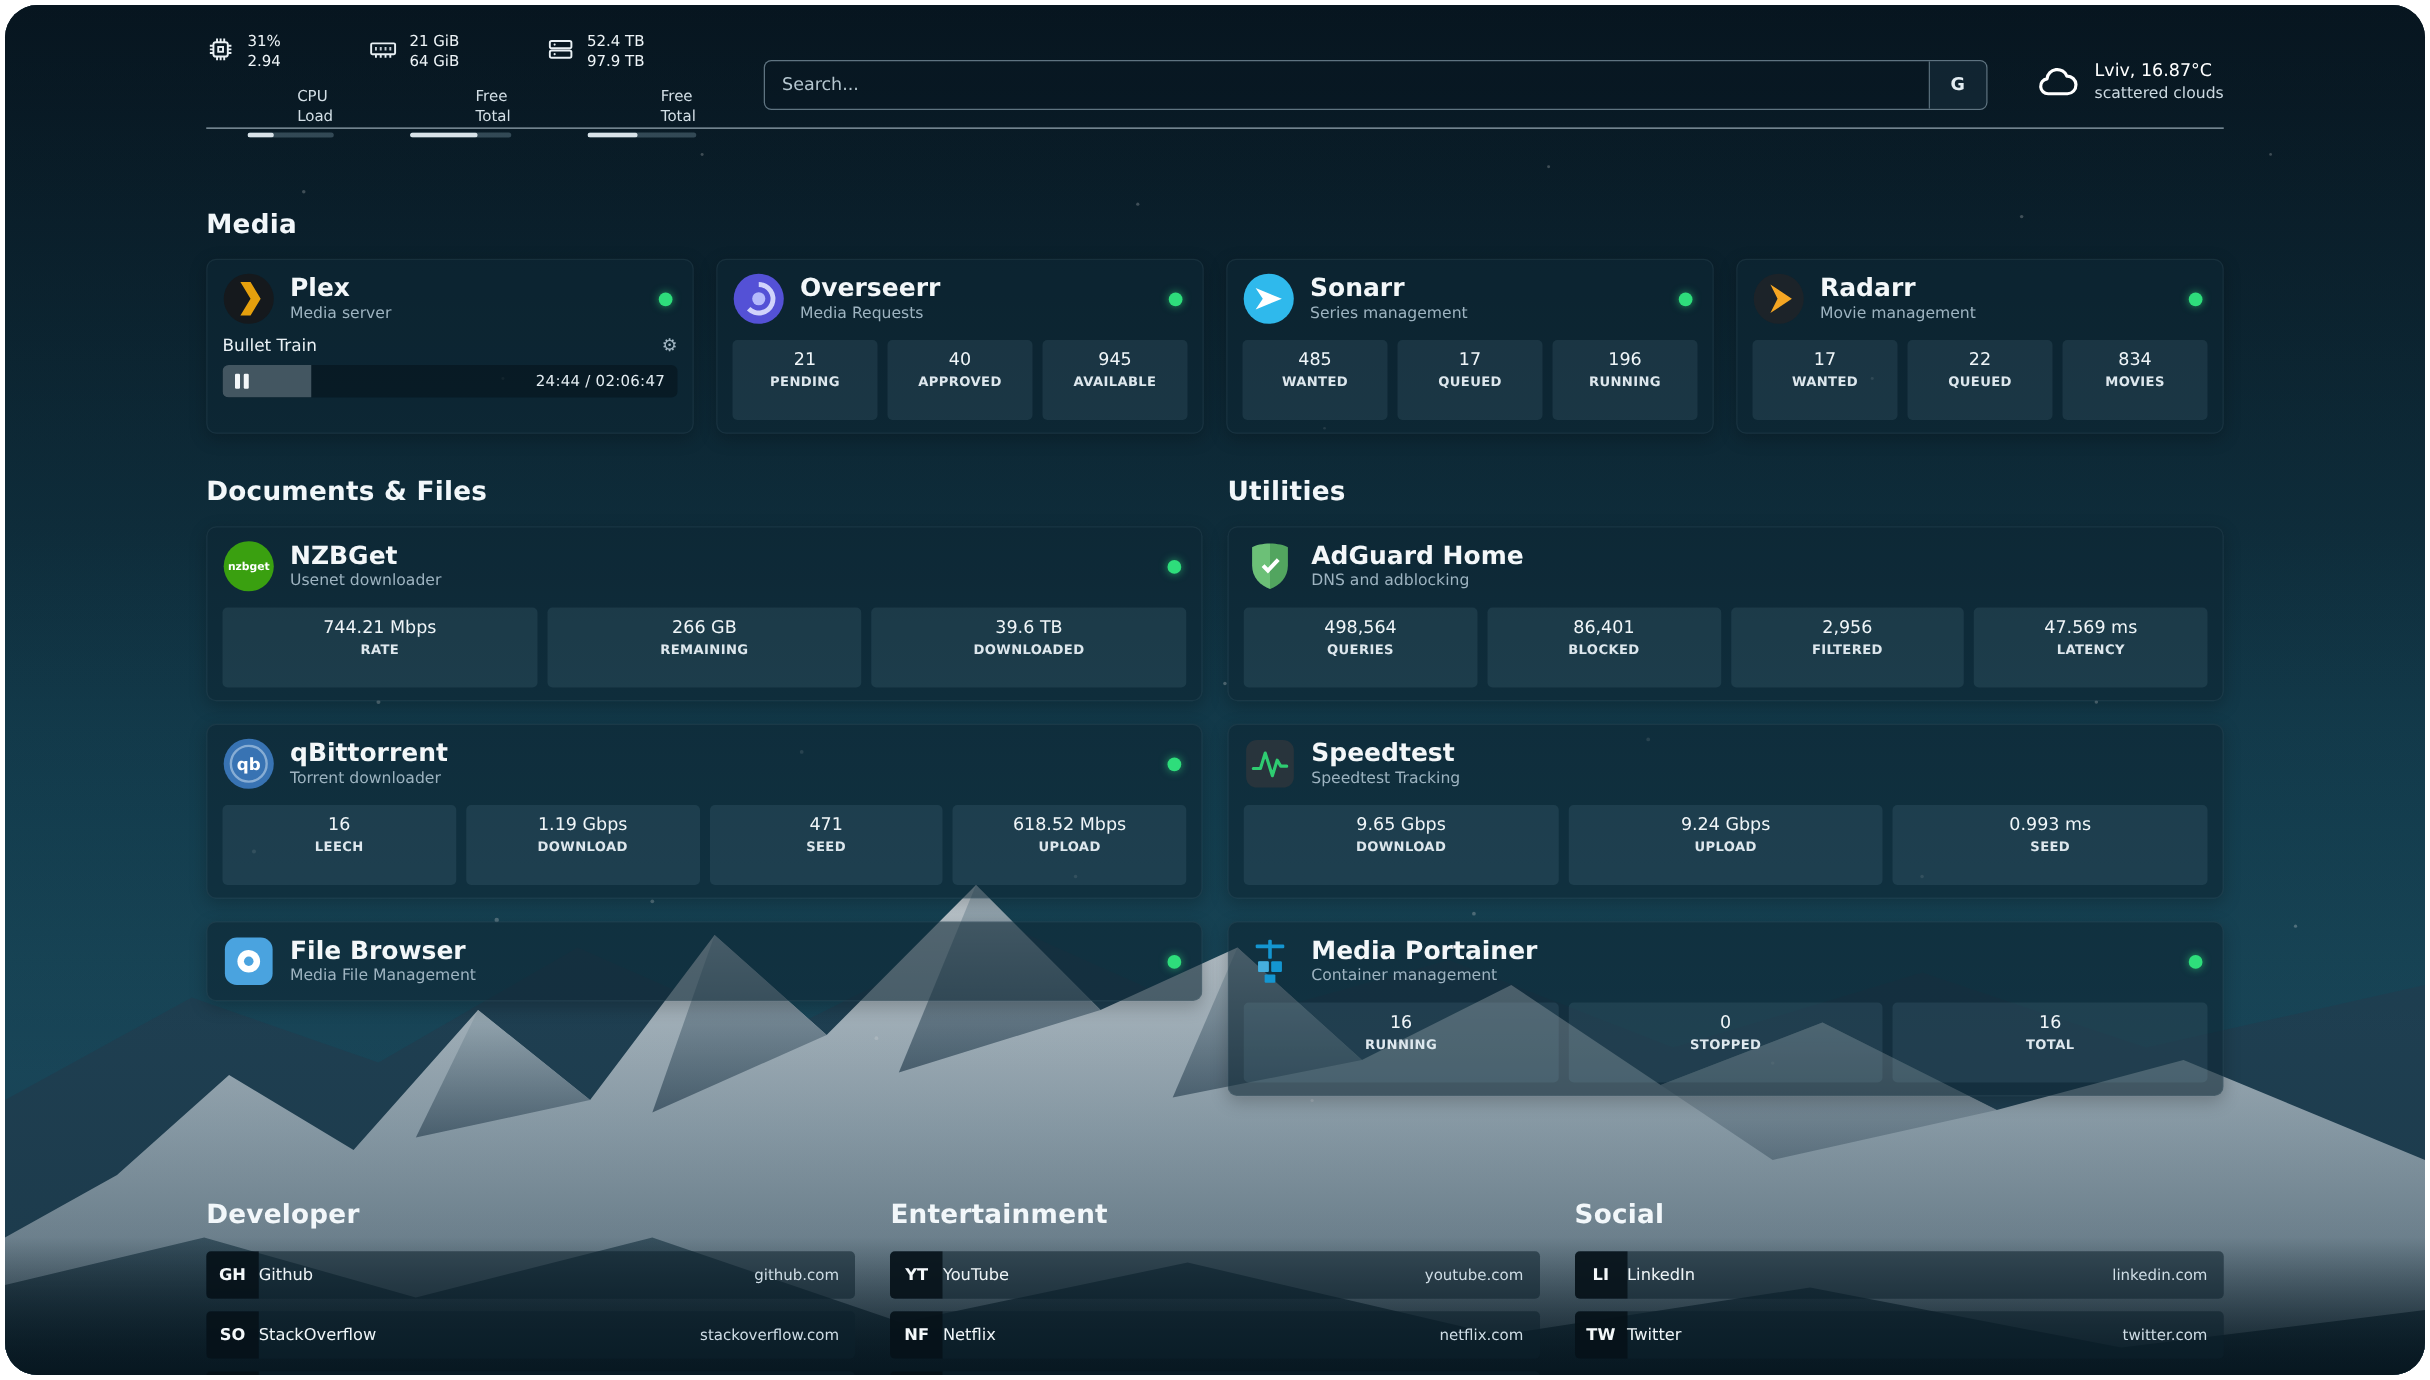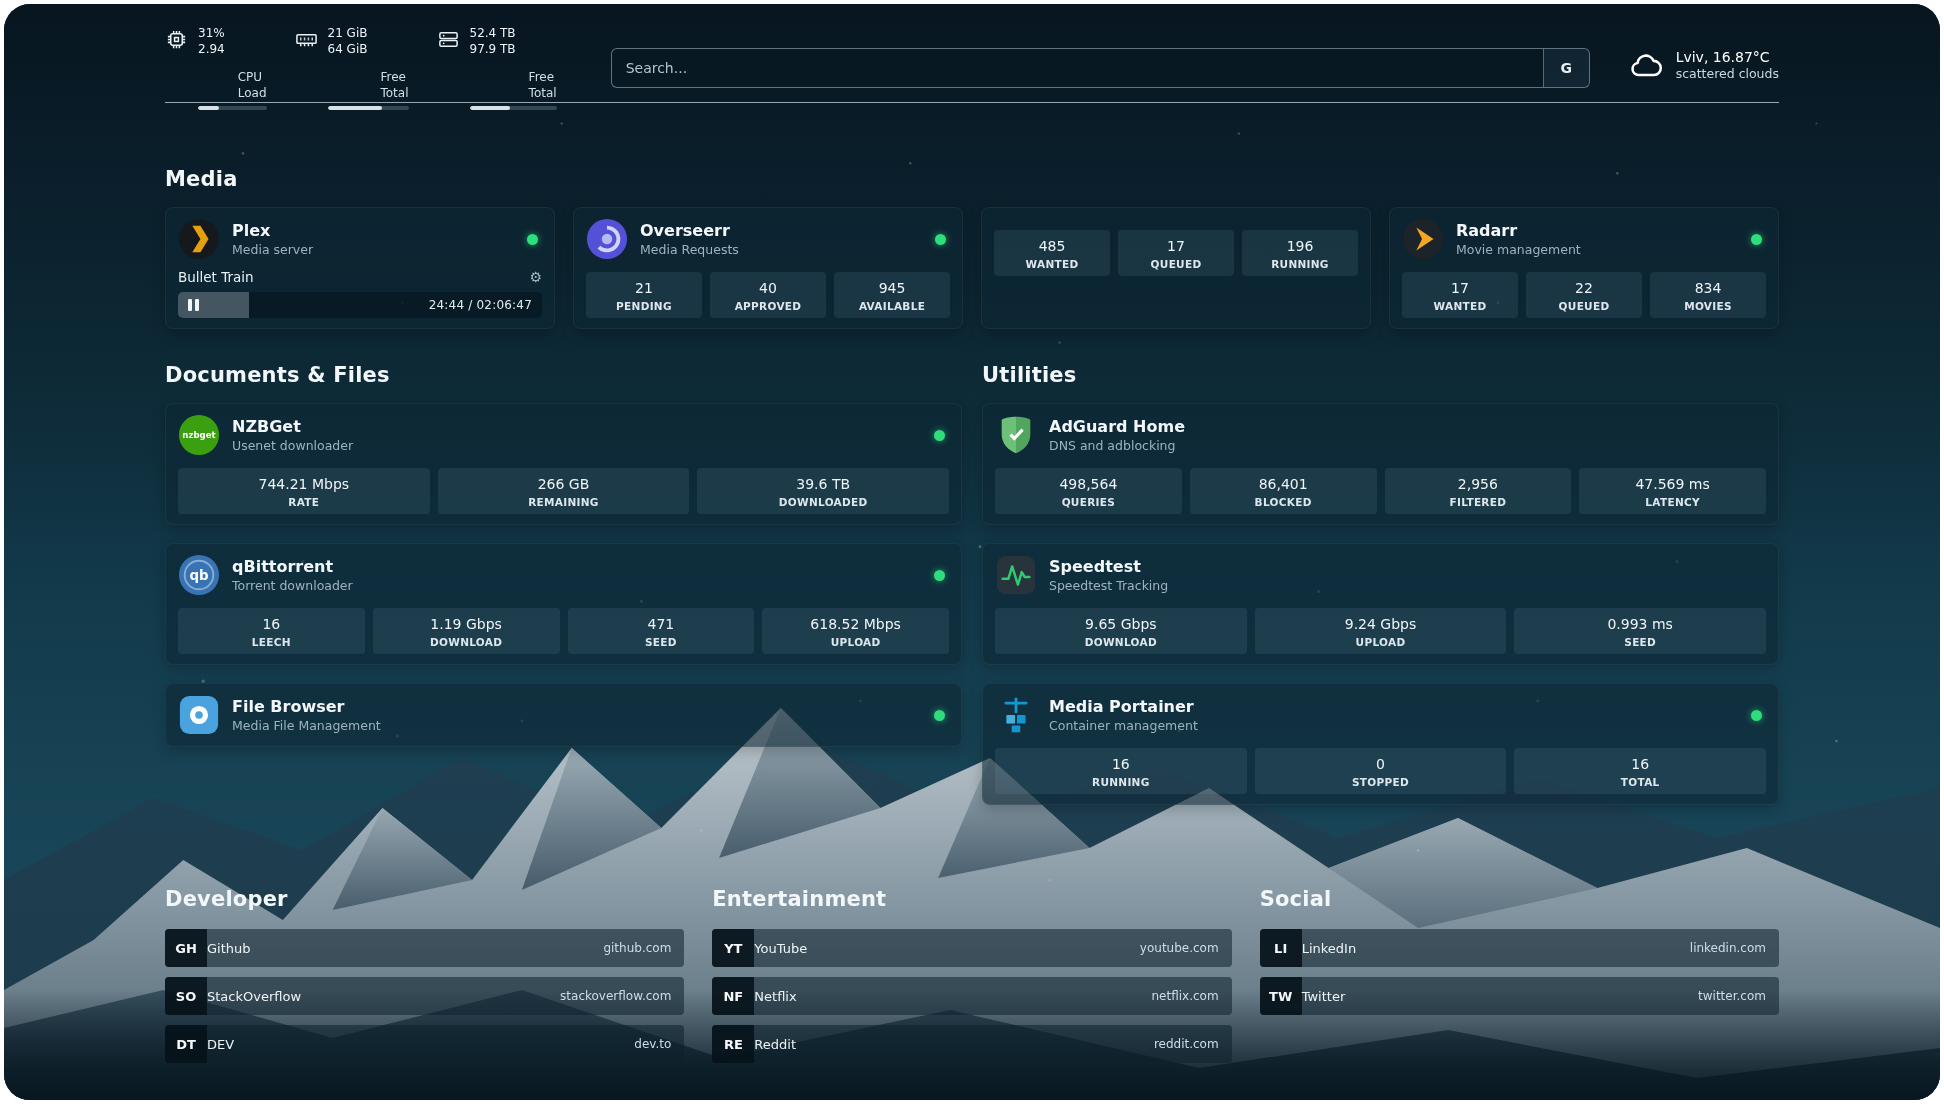--- a/index.html
+++ b/index.html
@@ -77,30 +77,30 @@
   
   .card {
     background:rgba(14,38,51,0.60);
     border:1px solid rgba(180,215,232,0.07);
     border-radius:8px;
     padding:10px 12px;
     box-shadow:0 4px 14px rgba(0,0,0,0.22);
   }
   .app-header { display:flex; align-items:center; gap:12px; }
   .app-icon svg { width:42px; height:42px; display:block; }
-  .app-name { font-size:16px; font-weight:600; color:#f3f7f9; line-height:19px; }
+  .app-name { font-size:20px; font-weight:600; color:#f3f7f9; line-height:19px; }
   .app-desc { font-size:12.5px; color:#9db3c0; line-height:16px; margin-top:2px; }
   .status-dot {
     width:11px; height:11px; border-radius:50%;
     background:var(--status-online,#2edd7b);
     box-shadow:0 0 7px rgba(46,221,123,0.65);
     margin-left:auto; margin-right:4px; flex:none;
   }
   .stats-row { display:flex; gap:8px; margin-top:12px; }
-  .stat { flex:1; background:rgba(148,190,212,0.11); border-radius:4px; text-align:center; padding:7px 4px 6px; }
+  .stat { flex:1; background:rgba(148,190,212,0.11); border-radius:4px; text-align:center; padding:7px 4px 24px; }
   .stat-value { font-size:14px; color:#eff5f8; line-height:18px; }
   .stat-label { font-size:10.5px; font-weight:700; color:#dde7ed; letter-spacing:0.3px; margin-top:3px; }
 
   
   .np-row { display:flex; justify-content:space-between; align-items:center; margin-top:9px; }
   .np-title { font-size:13.5px; color:#eaf1f5; }
   .np-gear { color:#a4b8c4; font-size:14px; cursor:pointer; }
   .np-bar {
     position:relative; margin-top:7px; height:26px; border-radius:5px;
     background:rgba(6,18,26,0.55); display:flex; align-items:center; overflow:hidden;
@@ -345,20 +345,33 @@
             <div class="stat-label">APPROVED</div>
           </div>
           <div class="stat">
             <div class="stat-value">945</div>
             <div class="stat-label">AVAILABLE</div>
           </div>
         </div>
       </div>
 
       <div class="card">
+        <div class="app-header">
+          <span class="app-icon">
+            <svg viewBox="0 0 44 44">
+              <circle cx="22" cy="22" r="21" fill="var(--sonarr-blue,#2fb9ec)"></circle>
+              <path d="M11 31 L33 22 L11 13 L17 22 Z" fill="#ffffff"></path>
+            </svg>
+          </span>
+          <div class="app-titles">
+            <div class="app-name">Sonarr</div>
+            <div class="app-desc">Series management</div>
+          </div>
+          <span class="status-dot"></span>
+        </div>
         <div class="stats-row">
           <div class="stat">
             <div class="stat-value">485</div>
             <div class="stat-label">WANTED</div>
           </div>
           <div class="stat">
             <div class="stat-value">17</div>
             <div class="stat-label">QUEUED</div>
           </div>
           <div class="stat">

